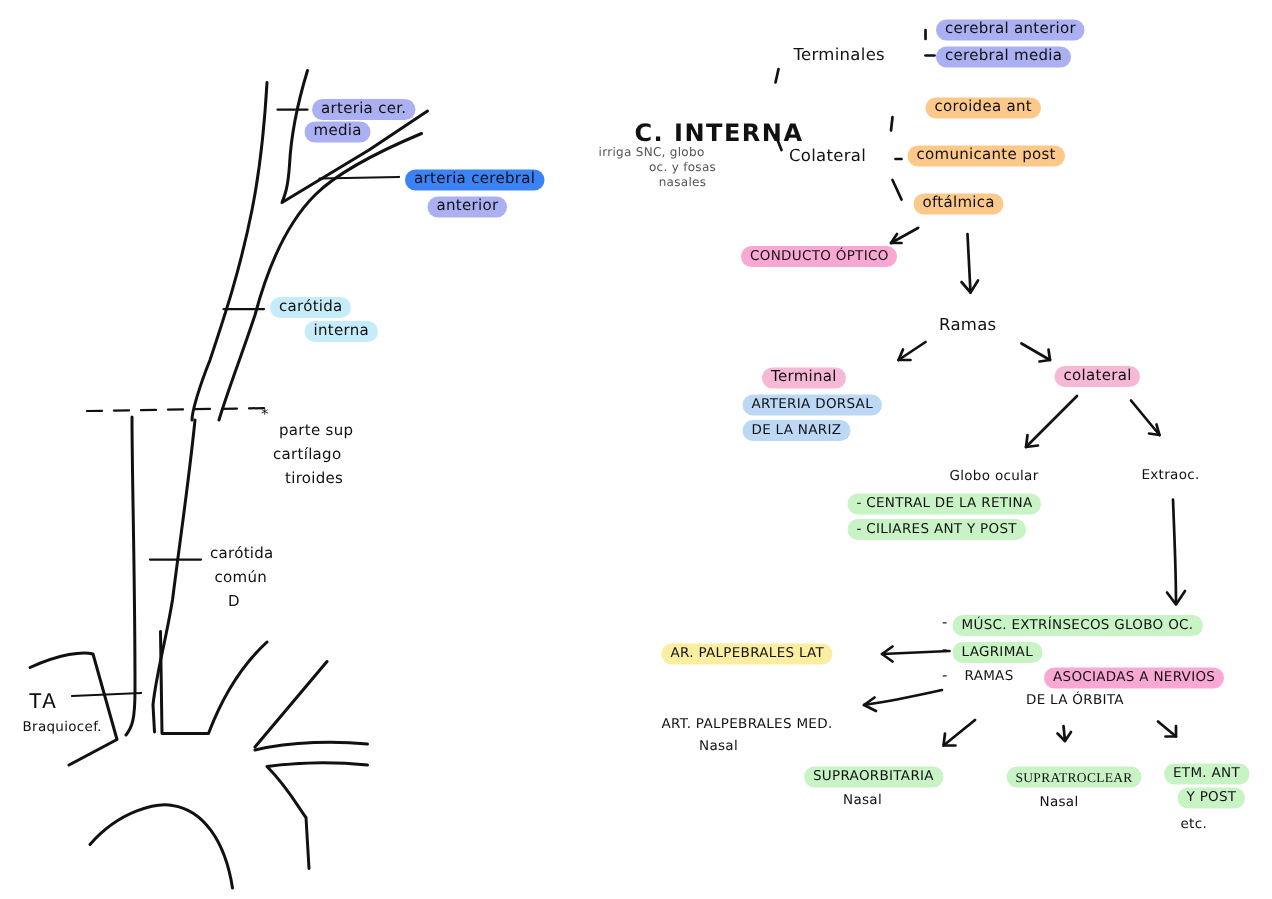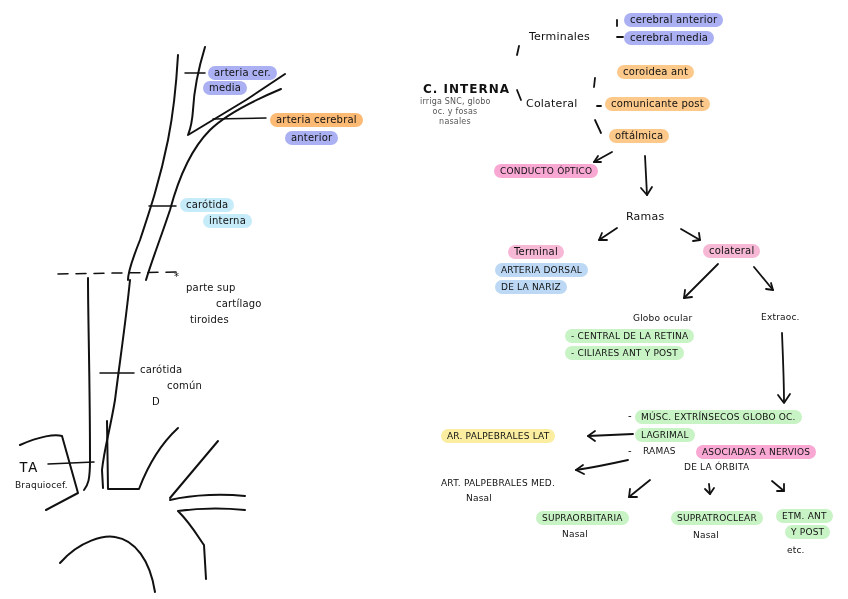--- a/index.html
+++ b/index.html
@@ -82,46 +82,46 @@
     <path d="M772 481 L784 491"></path>
       <path d="M784 491 L777 491 M784 491 L784 484"></path>
   </g>
 </svg>
 
 <div>
   <span class="t hl" style="left:208px;top:66px;background:#aab0f2;">arteria cer.</span>
   <span class="t hl" style="left:203px;top:81px;background:#aab0f2;">media</span>
 </div>
 <div>
-  <span class="t hl" style="left:270px;top:113px;background:#fdba74;">arteria cerebral</span>
+  <span class="t hl" style="left:270px;top:113px;background:#3b82f6;">arteria cerebral</span>
   <span class="t hl" style="left:285px;top:131px;background:#aab0f2;">anterior</span>
 </div>
 <div>
   <span class="t hl" style="left:180px;top:198px;background:#c6ecfa;">carótida</span>
   <span class="t hl" style="left:203px;top:214px;background:#c6ecfa;">interna</span>
 </div>
 <div>
   <span class="t" style="left:174px;top:271px;">*</span>
   <span class="t" style="left:186px;top:282px;">parte sup</span>
-  <span class="t" style="left:182px;top:298px;margin-left:34px;">cartílago</span>
+  <span class="t" style="left:182px;top:298px;">cartílago</span>
   <span class="t" style="left:190px;top:314px;">tiroides</span>
 </div>
 <div>
   <span class="t" style="left:140px;top:364px;">carótida</span>
-  <span class="t" style="left:143px;top:380px;margin-left:24px;">común</span>
+  <span class="t" style="left:143px;top:380px;">común</span>
   <span class="t" style="left:152px;top:396px;">D</span>
 </div>
 <div>
   <span class="t" style="left:19px;top:463px;font-size:15px;font-family:Liberation Mono, monospace;">TA</span>
   <span class="t" style="left:15px;top:479px;font-size:9px;">Braquiocef.</span>
 </div>
 
 <div>
-  <span class="t" style="left:423px;top:83px;font-size:12px;font-weight:bold;letter-spacing:1px;">C. INTERNA</span>
-  <span class="t small" style="left:420px;top:97px;width:64px;">irriga SNC, globo</span>
+  <span class="t" style="left:423px;top:83px;font-size:16px;font-weight:bold;letter-spacing:1px;">C. INTERNA</span>
+  <span class="t small" style="left:399px;top:97px;width:64px;">irriga SNC, globo</span>
   <span class="t small" style="left:420px;top:107px;width:70px;">oc. y fosas</span>
   <span class="t small" style="left:420px;top:117px;width:70px;">nasales</span>
 </div>
 
 <span class="t" style="left:529px;top:31px;font-size:11px;">Terminales</span>
 <span class="t hl" style="left:624px;top:13px;background:#aab0f2;">cerebral anterior</span>
 <span class="t hl" style="left:624px;top:31px;background:#aab0f2;">cerebral media</span>
 
 <span class="t" style="left:526px;top:98px;font-size:11px;">Colateral</span>
 <span class="t hl" style="left:617px;top:65px;background:#fcc98a;">coroidea ant</span>
@@ -154,17 +154,17 @@
   <span class="t hl caps" style="left:696px;top:445px;background:#f9a8d4;">ASOCIADAS A NERVIOS</span>
   <span class="t caps" style="left:684px;top:461px;">DE LA ÓRBITA</span>
 </div>
 
 <span class="t hl caps" style="left:441px;top:429px;background:#fbeea0;">AR. PALPEBRALES LAT</span>
 <span class="t caps" style="left:441px;top:477px;">ART. PALPEBRALES MED.</span>
 <span class="t" style="left:466px;top:492px;font-size:9px;">Nasal</span>
 
 <span class="t hl caps" style="left:536px;top:511px;background:#c8f3c4;">SUPRAORBITARIA</span>
 <span class="t" style="left:562px;top:528px;font-size:9px;">Nasal</span>
-<span class="t hl caps" style="left:671px;top:511px;background:#c8f3c4;">SUPRATROCLEAR</span>
+<span class="t hl caps" style="left:671px;top:511px;background:#c8f3c4;font-family:Liberation Serif, serif;">SUPRATROCLEAR</span>
 <span class="t" style="left:693px;top:529px;font-size:9px;">Nasal</span>
 <span class="t hl caps" style="left:776px;top:509px;background:#c8f3c4;">ETM. ANT</span>
 <span class="t hl caps" style="left:785px;top:525px;background:#c8f3c4;">Y POST</span>
 <span class="t" style="left:787px;top:544px;font-size:9px;">etc.</span>
 
 </body></html>

